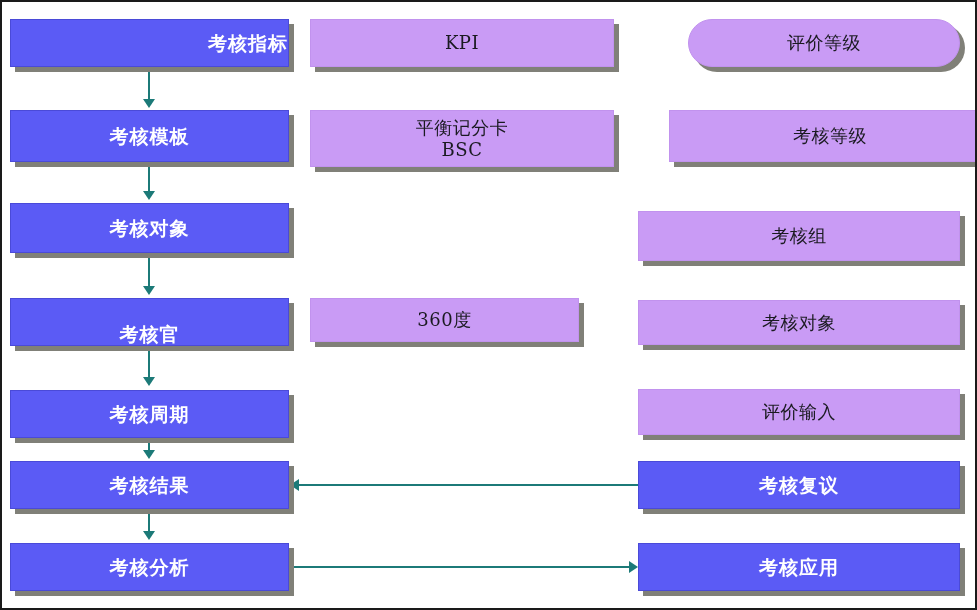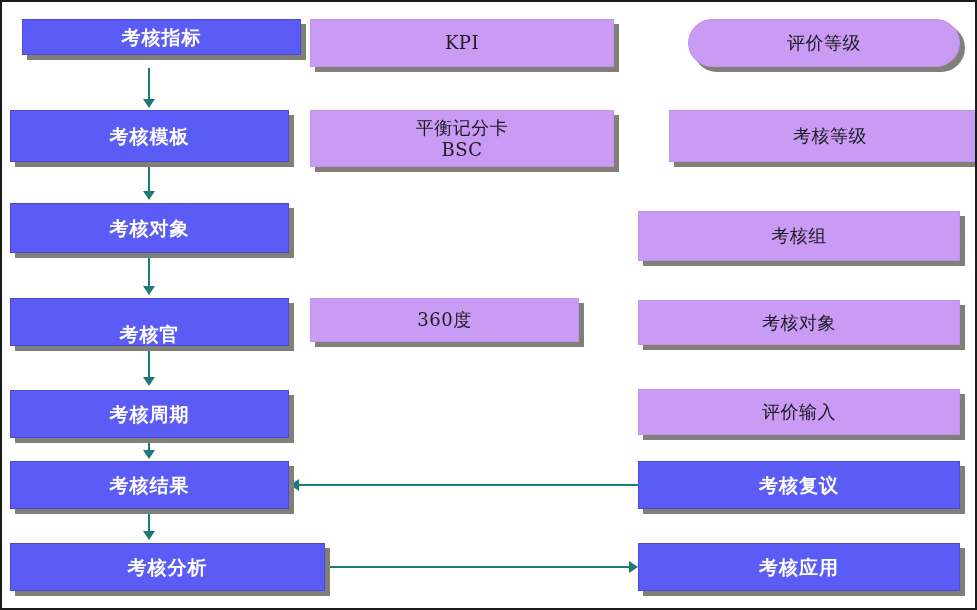--- a/index.html
+++ b/index.html
@@ -114,21 +114,21 @@
 
   <div class="vline" style="left:146px; top:508px; height:22px;"></div>
   <div class="arrow-down" style="left:141px; top:529px;"></div>
 
   <div class="hline" style="left:296px; top:482px; width:340px;"></div>
   <div class="arrow-left" style="left:288px; top:477px;"></div>
 
   <div class="hline" style="left:288px; top:564px; width:340px;"></div>
   <div class="arrow-right" style="left:627px; top:559px;"></div>
 
-  <div class="box blue" style="left:20px; top:17px; width:279px; height:36px;">
+  <div class="box blue" style="left:8px; top:17px; width:279px; height:48px;justify-content:flex-end;">
     <span class="lbl">考核指标</span>
   </div>
 
   <div class="box blue" style="left:8px; top:108px; width:279px; height:52px;">
     <span class="lbl">考核模板</span>
   </div>
 
   <div class="box blue" style="left:8px; top:201px; width:279px; height:50px;">
     <span class="lbl">考核对象</span>
   </div>
@@ -138,21 +138,21 @@
   </div>
 
   <div class="box blue" style="left:8px; top:388px; width:279px; height:48px;">
     <span class="lbl">考核周期</span>
   </div>
 
   <div class="box blue" style="left:8px; top:459px; width:279px; height:48px;">
     <span class="lbl">考核结果</span>
   </div>
 
-  <div class="box blue" style="left:8px; top:541px; width:315px; height:48px;">
+  <div class="box blue" style="left:8px; top:541px; width:279px; height:48px;">
     <span class="lbl">考核分析</span>
   </div>
 
   <div class="box purple" style="left:308px; top:17px; width:304px; height:48px;">
     <span class="lbl">KPI</span>
   </div>
 
   <div class="box purple" style="left:308px; top:108px; width:304px; height:57px;">
     <span class="lbl">平衡记分卡
 BSC</span>

